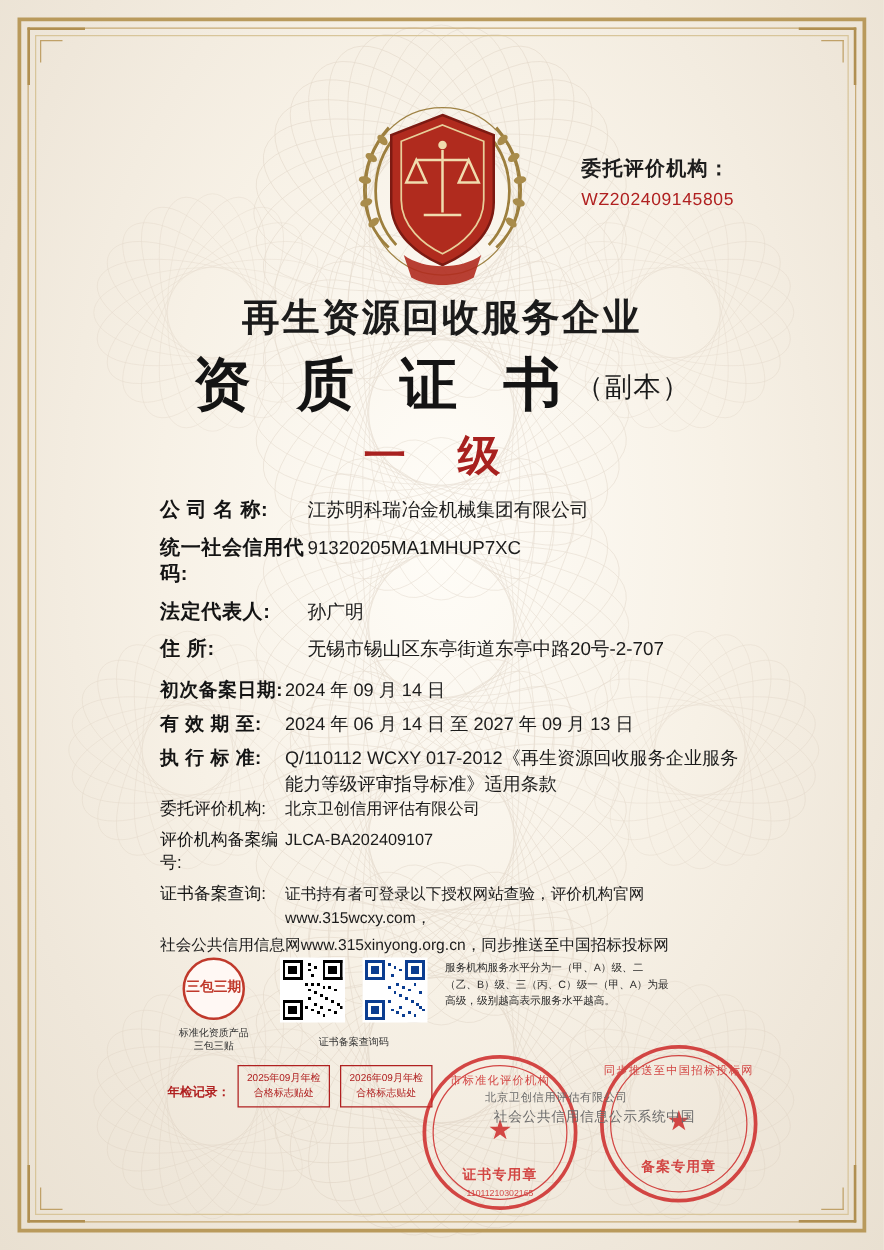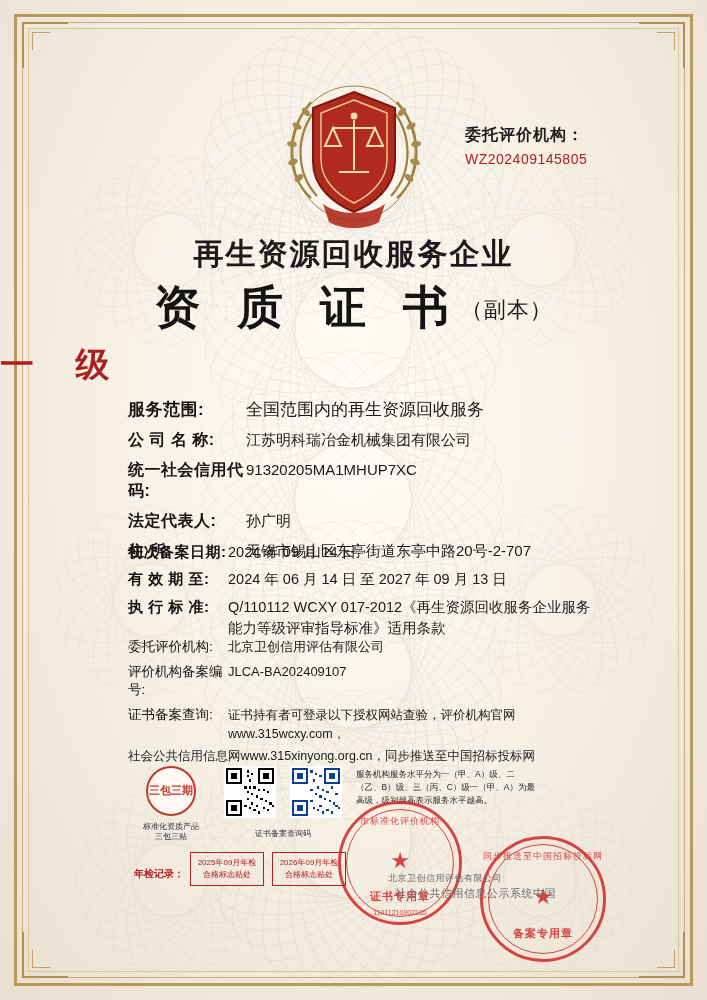--- a/index.html
+++ b/index.html
@@ -79,21 +79,21 @@
   .t-main{
     position:absolute;left:0;right:0;top:277px;text-align:center;
   }
   .t-main .big{
     font-size:46px;font-weight:bold;color:#141414;letter-spacing:12px;
   }
   .t-main .fu{
     font-size:22px;color:#1b1b1b;letter-spacing:1px;vertical-align:6px;
   }
   .t-grade{
-    position:absolute;left:0;right:0;top:342px;text-align:left;
+    position:absolute;left:0;right:0;top:342px;text-align:center;
     font-size:34px;font-weight:bold;color:#a8211f;letter-spacing:16px;
   }
 
   
   .block1{position:absolute;left:128px;top:398px;width:470px;}
   .row{display:flex;align-items:baseline;margin-bottom:9px;}
   .row .k{
     font-size:16px;font-weight:bold;color:#141414;
     width:118px;flex:0 0 118px;letter-spacing:.5px;
   }
@@ -167,21 +167,21 @@
     position:absolute;left:0;right:0;bottom:18px;text-align:center;
     font-size:11px;font-weight:bold;letter-spacing:1px;
   }
   .stamp .arc{
     position:absolute;left:0;right:0;top:11px;text-align:center;
     font-size:9px;letter-spacing:1px;
   }
   .stamp .num{
     position:absolute;left:0;right:0;bottom:6px;text-align:center;font-size:7px;
   }
-  #stamp-eval{left:338px;top:801px;width:118px;height:118px;}
+  #stamp-eval{left:338px;top:844px;width:118px;height:118px;}
   #stamp-record{left:480px;top:836px;width:120px;height:120px;}
 
   .footline{
     position:absolute;left:330px;top:872px;width:230px;
     font-size:9px;color:#6b6b6b;text-align:center;letter-spacing:.5px;
   }
   .footline2{
     position:absolute;left:326px;top:886px;width:230px;
     font-size:11px;color:#6b6b6b;text-align:right;letter-spacing:.5px;
   }
@@ -297,24 +297,20 @@
     <div class="val">WZ202409145805</div>
   </div>
 
   <div class="t-sub">再生资源回收服务企业</div>
   <div class="t-main">
     <span class="big">资 质 证 书</span><span class="fu">（副本）</span>
   </div>
   <div class="t-grade">一 级</div>
 
   <div class="block1">
-    <div class="row big">
-      <div class="k">服务范围:</div>
-      <div class="v">全国范围内的再生资源回收服务</div>
-    </div>
     <div class="row">
       <div class="k">公 司 名 称:</div>
       <div class="v">江苏明科瑞冶金机械集团有限公司</div>
     </div>
     <div class="row">
       <div class="k">统一社会信用代码:</div>
       <div class="v">91320205MA1MHUP7XC</div>
     </div>
     <div class="row">
       <div class="k">法定代表人:</div>

